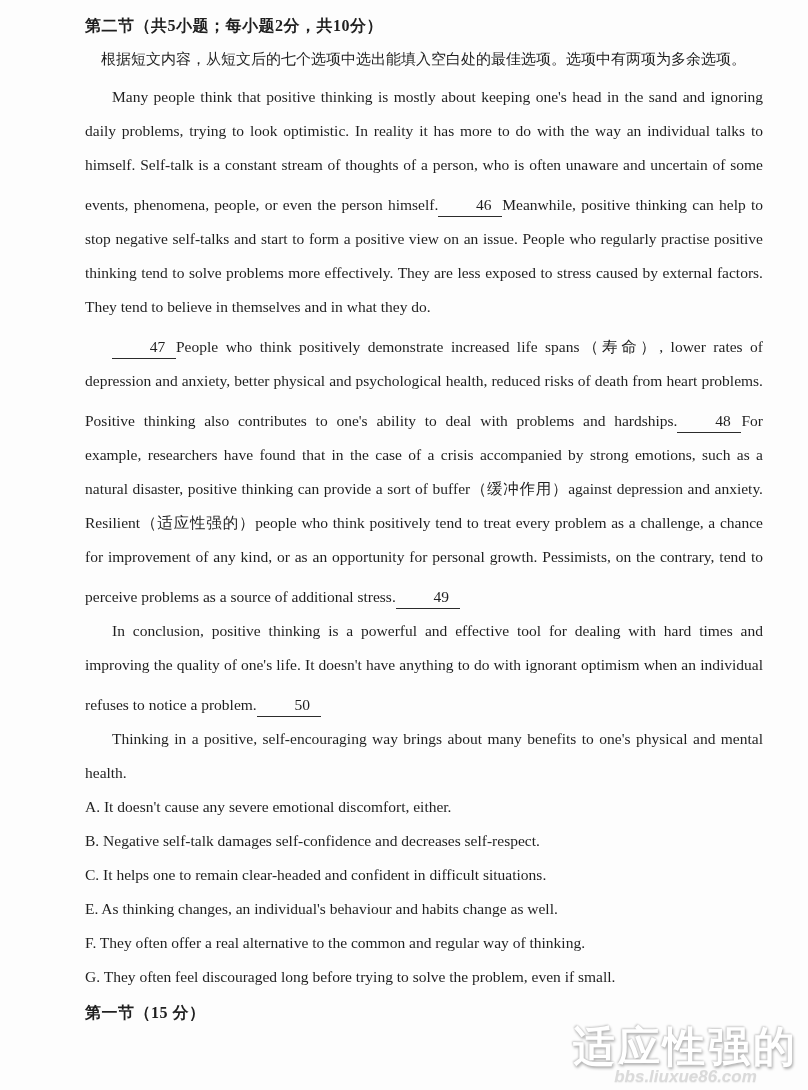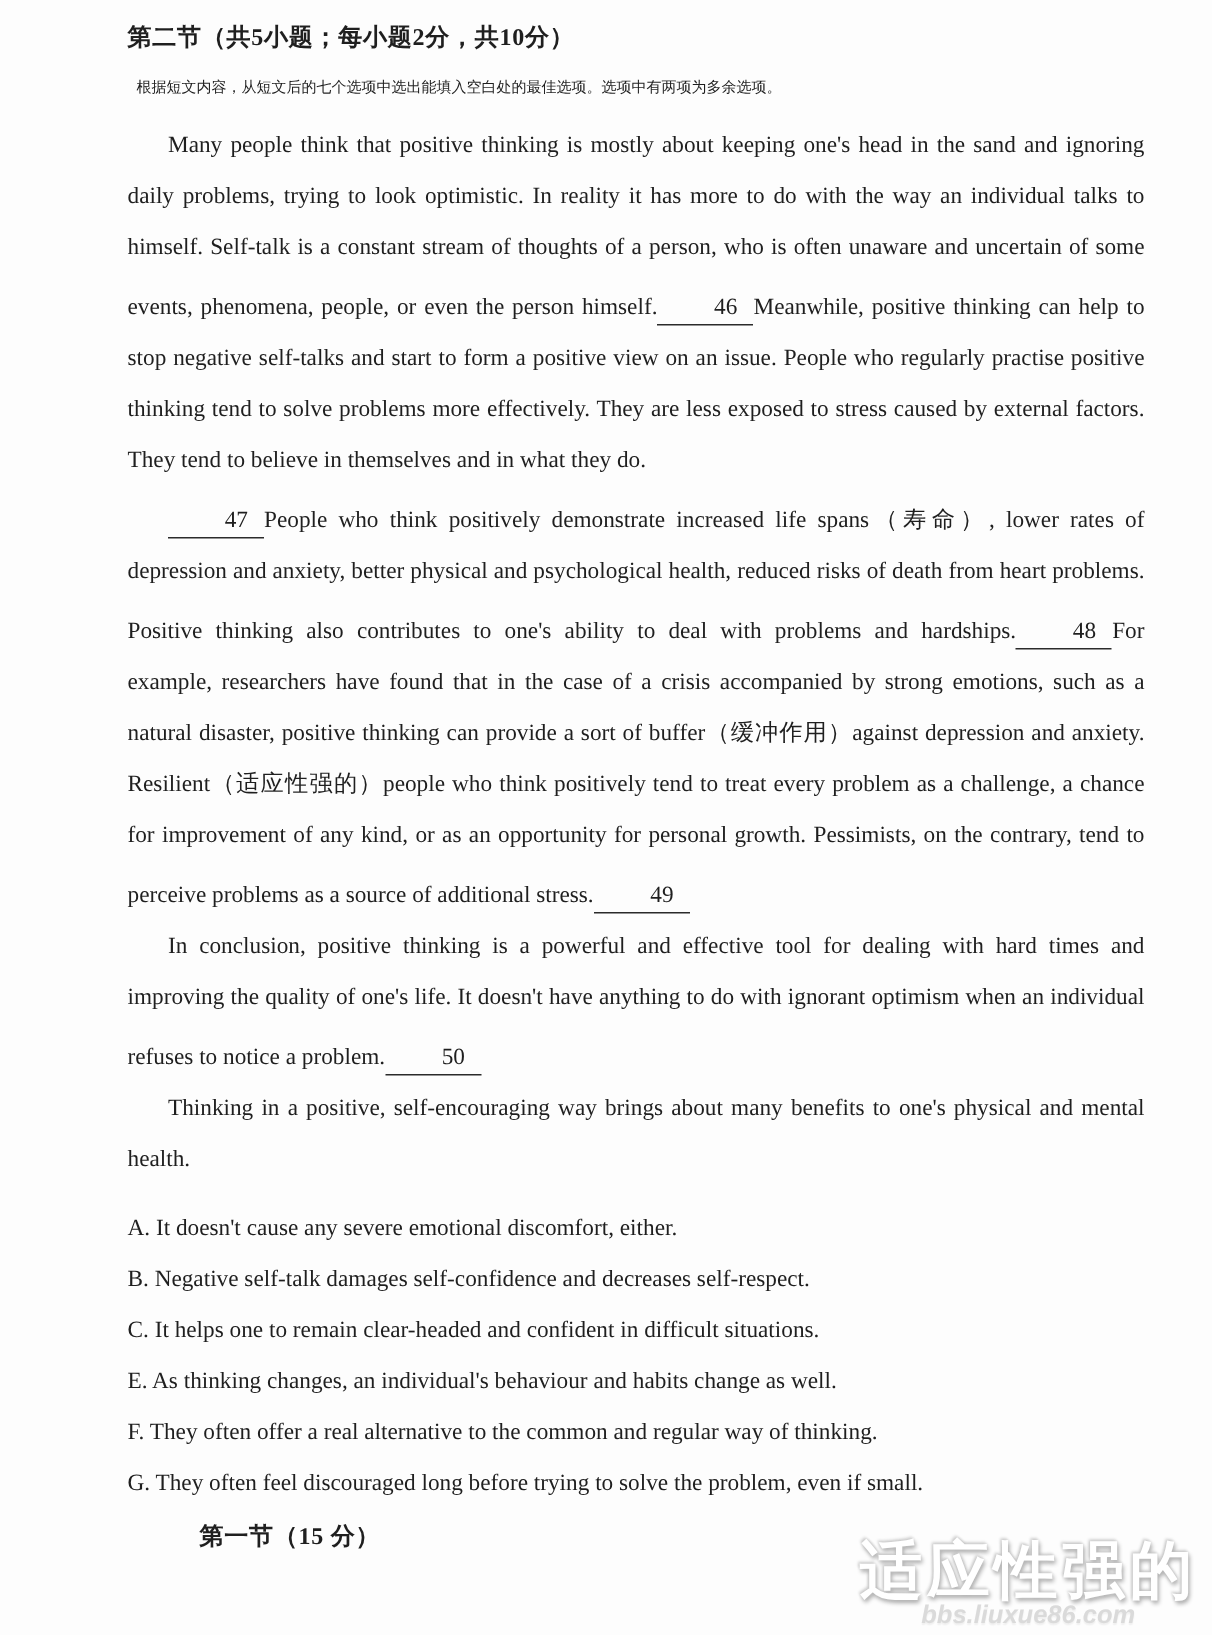--- a/index.html
+++ b/index.html
@@ -15,58 +15,57 @@
     color: #1f1f1f;
     overflow: hidden;
   }
   .section-heading {
     font-weight: bold;
     font-size: 16px;
     line-height: 28px;
     letter-spacing: 0.5px;
   }
   .instructions {
-    font-size: 10px;
+    font-size: 15px;
     line-height: 30px;
-    margin: 4px 0 6px 6px;
+    margin: 4px 0 6px 16px;
   }
   .passage p.para {
     margin: 0;
     text-align: justify;
     line-height: 34px;
   }
   .passage p.para.indent { text-indent: 27px; }
   .blank {
     display: inline-block;
     min-width: 64px;
     text-align: center;
     border-bottom: 1.5px solid #2b2b2b;
     line-height: 22px;
     vertical-align: baseline;
     margin-top: 12px;
   }
-  .options { margin-top: 12px; }
+  .options { margin-top: 0; }
   .option-row {
     line-height: 34px;
     text-align: left;
   }
   .part-heading {
     text-align: center;
     font-weight: bold;
     font-size: 16px;
     line-height: 34px;
     letter-spacing: 0.5px;
   }
   .sub-section-heading {
     font-weight: bold;
     font-size: 16px;
     line-height: 34px;
     margin-top: 2px;
     letter-spacing: 0.5px;
-    margin-left: 48px;
   }
   .watermark {
     position: absolute;
     right: 10px;
     bottom: 4px;
     text-align: center;
     pointer-events: none;
   }
   .watermark-title {
     font-family: "Liberation Sans", "DejaVu Sans", sans-serif;

